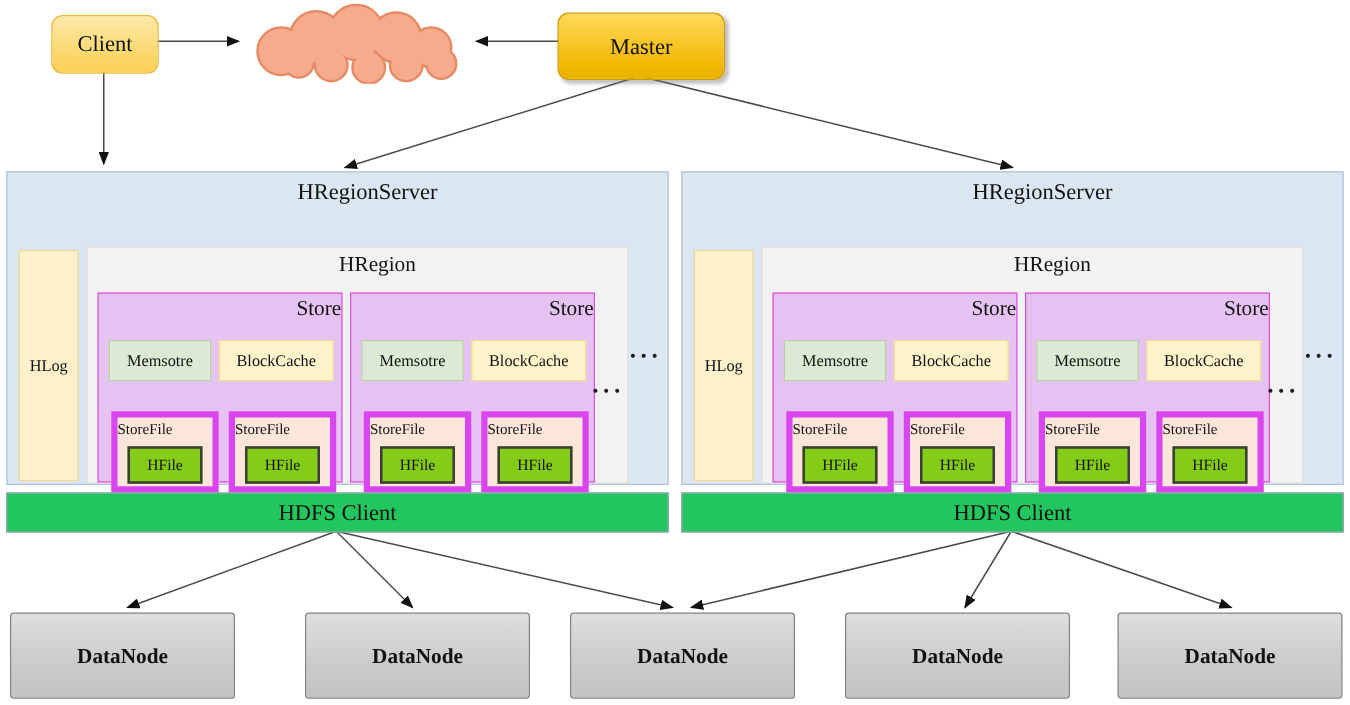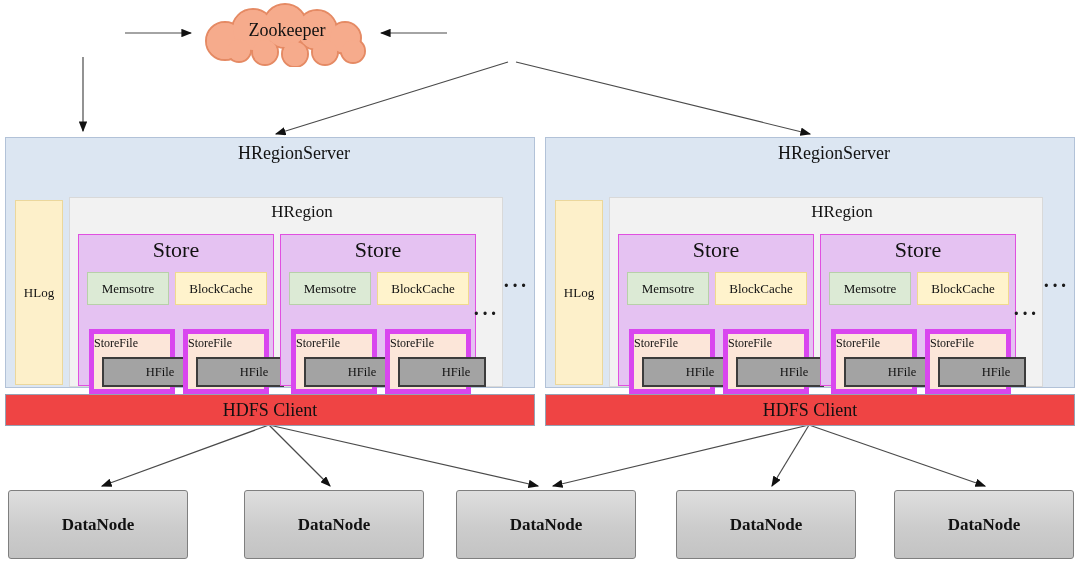--- a/index.html
+++ b/index.html
@@ -30,37 +30,37 @@
   .server.s0{left:5px;} .server.s1{left:545px;}
   .server-title{position:absolute;left:0;top:5px;width:100%;text-align:center;font-size:18px;margin-left:24px;}
   .hlog{position:absolute;left:9px;top:62px;width:46px;height:183px;
     background:#fdf0ca;border:1px solid #ebd79c;font-size:13px;}
   .hregion{position:absolute;left:63px;top:59px;width:432px;height:188px;
     background:#f2f2f2;border:1px solid #d9d9d9;}
   .hregion-title{position:absolute;left:16px;top:4px;width:100%;text-align:center;font-size:17px;}
   .store{position:absolute;top:36px;width:194px;height:150px;
     background:#e5c2f2;border:1.5px solid #e050e0;}
   .store.p0{left:8px;} .store.p1{left:210px;}
-  .store-title{position:absolute;left:0;top:2px;width:100%;text-align:center;font-size:22px;}
+  .store-title{position:absolute;left:0;top:2px;width:100%;text-align:right;font-size:17px;}
   .memstore{position:absolute;left:8px;top:37px;width:80px;height:31px;
     background:#dcead5;border:1px solid #b7d0a9;font-size:13px;}
   .blockcache{position:absolute;left:96px;top:37px;width:90px;height:31px;
     background:#fff3cc;border:1px solid #f0da8e;font-size:13px;}
   .storefile{position:absolute;top:94px;width:76px;height:55px;
     background:#fce6d9;border:5px solid #d946ef;text-align:left;font-size:12px;}
   .storefile.f0{left:10px;} .storefile.f1{left:104px;}
   .sf-label{display:block;margin-top:2px;}
   .hfile{position:absolute;left:8px;top:23px;width:56px;height:26px;
-    background:#a3a3a3;border:2px solid #3c3c3c;font-size:12.5px;padding-left:28px;}
+    background:#84cc16;border:2px solid #3c3c3c;font-size:12.5px;}
   .more{font-size:20px;font-weight:bold;letter-spacing:2px;color:#1a1a1a;text-align:center;}
   .more-gray{position:absolute;left:398px;top:104px;width:36px;}
   .more-blue{position:absolute;left:495px;top:136px;width:30px;}
 
   
-  .hdfs{top:394px;width:528px;height:30px;background:#ef4444;border:1px solid #96a2b4;font-size:18px;}
+  .hdfs{top:394px;width:528px;height:30px;background:#22c55e;border:1px solid #96a2b4;font-size:18px;}
   .hdfs.s0{left:5px;} .hdfs.s1{left:545px;}
   .datanode{top:490px;width:178px;height:67px;border-radius:3px;
     background:linear-gradient(180deg,#dedede 0%,#cccccc 55%,#c3c3c3 100%);
     border:1.5px solid #7f7f7f;font-size:17px;font-weight:bold;}
   .dn0{left:8px;} .dn1{left:244px;} .dn2{left:456px;} .dn3{left:676px;} .dn4{left:894px;}
 
   .arrows{left:0;top:0;pointer-events:none;}
 </style>
 </head>
 <body>
@@ -81,20 +81,23 @@
       <line x1="516" y1="62" x2="810" y2="134" marker-end="url(#ah)"></line>
       <line x1="269" y1="425" x2="102" y2="486" marker-end="url(#ah)"></line>
       <line x1="269" y1="425" x2="330" y2="486" marker-end="url(#ah)"></line>
       <line x1="269" y1="425" x2="538" y2="486" marker-end="url(#ah)"></line>
       <line x1="809" y1="425" x2="553" y2="486" marker-end="url(#ah)"></line>
       <line x1="809" y1="425" x2="772" y2="486" marker-end="url(#ah)"></line>
       <line x1="809" y1="425" x2="985" y2="486" marker-end="url(#ah)"></line>
     </g>
   </svg>
 
+  <div class="abs center client-box">
+    <span>Client</span>
+  </div>
 
   <svg class="abs cloud-svg" width="180" height="64" viewBox="0 0 180 64">
     <g stroke="#e58a64" stroke-width="2" fill="#f6ab8c">
       <circle cx="28" cy="38" r="19"></circle>
         <circle cx="56" cy="27" r="21"></circle>
       <circle cx="88" cy="23" r="22"></circle>
         <circle cx="120" cy="27" r="20"></circle>
       <circle cx="148" cy="35" r="16"></circle>
         <circle cx="156" cy="48" r="12"></circle>
       <circle cx="128" cy="49" r="13"></circle>
@@ -108,22 +111,24 @@
       <circle cx="88" cy="23" r="21"></circle>
         <circle cx="120" cy="27" r="19"></circle>
       <circle cx="148" cy="35" r="15"></circle>
         <circle cx="156" cy="48" r="11"></circle>
       <circle cx="128" cy="49" r="12"></circle>
         <circle cx="98" cy="51" r="12"></circle>
       <circle cx="68" cy="49" r="12"></circle>
         <circle cx="42" cy="47" r="11"></circle>
     </g>
   </svg>
-  <div class="abs zk-label">Zookeeper</div>
-
+
+  <div class="abs center master-box">
+    <span>Master</span>
+  </div>
 
   <div class="abs server s0">
     <div class="server-title">HRegionServer</div>
     <div class="hlog center">HLog</div>
     <div class="hregion">
       <div class="hregion-title">HRegion</div>
       <div class="store p0">
         <div class="store-title">Store</div>
         <div class="memstore center">Memsotre</div>
         <div class="blockcache center">BlockCache</div>

